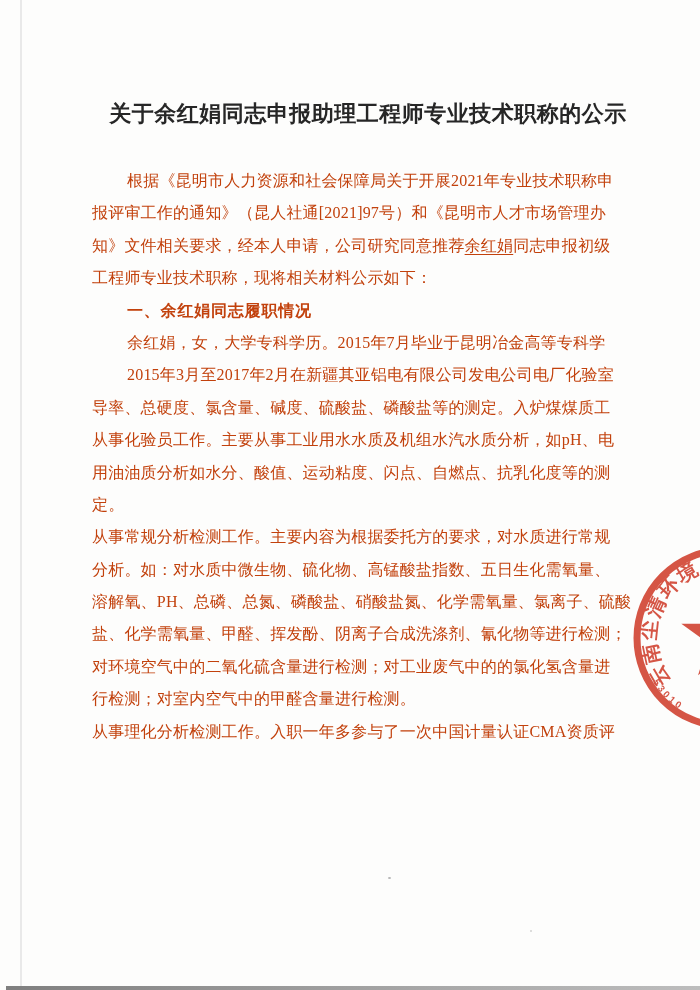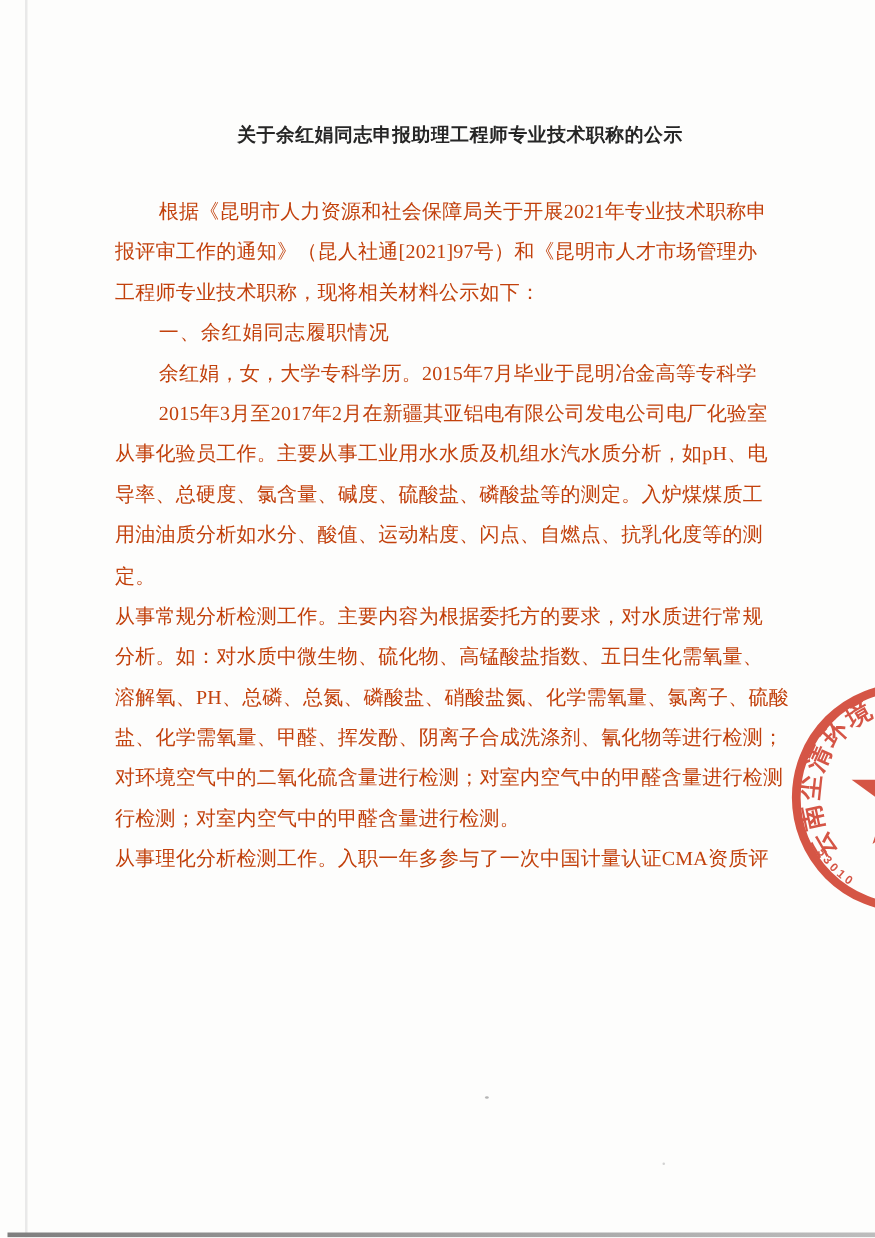--- a/index.html
+++ b/index.html
@@ -19,31 +19,31 @@
   .scan-edge-bottom {
     position:absolute; left:6px; bottom:0; width:694px; height:4px;
     background:linear-gradient(to right,#7f7f7f,#a7a7a7 60%,#bdbdbd);
   }
   .speck { position:absolute; background:#b5b5b5; border-radius:50%; }
   .speck.s1 { left:388px; top:877px; width:3px; height:2px; }
   .speck.s2 { left:530px; top:930px; width:2px; height:2px; opacity:.6; }
 
   .content { position:absolute; left:92px; top:99px; width:552px; }
   .doc-title {
-    font-size:15px; font-weight:700; text-align:center;
+    font-size:22px; font-weight:700; text-align:center;
     letter-spacing:.5px; white-space:nowrap;
     margin:0 0 36px 0; color:#262626;
   }
   .line {
     height:32.4px; line-height:32.4px;
     font-size:16px; letter-spacing:.2px;
     white-space:nowrap; color:#c2410c;
   }
   .line.indent { text-indent:35px; }
-  .line.bold { font-weight:400; letter-spacing:.8px; }
+  .line.bold { font-weight:700; letter-spacing:.8px; }
   .u { text-decoration:underline; text-underline-offset:3px; }
 
   .stamp-svg { position:absolute; left:600px; top:535px; pointer-events:none; }
   .stamp-char { font-family:"Liberation Sans", sans-serif; font-weight:700; }
   .stamp-digit { font-family:"Liberation Sans", sans-serif; font-weight:700; }
 </style>
 </head>
 <body>
 
 <div class="page">
@@ -51,33 +51,34 @@
   <div class="scan-edge-left"></div>
   <div class="scan-edge-bottom"></div>
   <div class="speck s1"></div>
   <div class="speck s2"></div>
 
   <div class="content">
     <h1 class="doc-title">关于余红娟同志申报助理工程师专业技术职称的公示</h1>
     <div id="doc-lines">
         <div class="line indent"><span>根据《昆明市人力资源和社会保障局关于开展2021年专业技术职称申</span></div>
         <div class="line"><span>报评审工作的通知》（昆人社通[2021]97号）和《昆明市人才市场管理办</span></div>
+        <div class="line"><span>知》文件相关要求，经本人申请，公司研究同意推荐</span><span class="u">余红娟</span><span>同志申报初级</span></div>
         <div class="line"><span>工程师专业技术职称，现将相关材料公示如下：</span></div>
         <div class="line indent bold"><span>一、余红娟同志履职情况</span></div>
         <div class="line indent"><span>余红娟，女，大学专科学历。2015年7月毕业于昆明冶金高等专科学</span></div>
         <div class="line indent"><span>2015年3月至2017年2月在新疆其亚铝电有限公司发电公司电厂化验室</span></div>
+        <div class="line"><span>导率、总硬度、氯含量、碱度、硫酸盐、磷酸盐等的测定。入炉煤煤质工</span></div>
         <div class="line"><span>从事化验员工作。主要从事工业用水水质及机组水汽水质分析，如pH、电</span></div>
-        <div class="line"><span>导率、总硬度、氯含量、碱度、硫酸盐、磷酸盐等的测定。入炉煤煤质工</span></div>
         <div class="line"><span>用油油质分析如水分、酸值、运动粘度、闪点、自燃点、抗乳化度等的测</span></div>
         <div class="line"><span>定。</span></div>
         <div class="line"><span>从事常规分析检测工作。主要内容为根据委托方的要求，对水质进行常规</span></div>
         <div class="line"><span>分析。如：对水质中微生物、硫化物、高锰酸盐指数、五日生化需氧量、</span></div>
         <div class="line"><span>溶解氧、PH、总磷、总氮、磷酸盐、硝酸盐氮、化学需氧量、氯离子、硫酸</span></div>
         <div class="line"><span>盐、化学需氧量、甲醛、挥发酚、阴离子合成洗涤剂、氰化物等进行检测；</span></div>
-        <div class="line"><span>对环境空气中的二氧化硫含量进行检测；对室内空气中的甲醛含量进行检测</span></div>
+        <div class="line"><span>对环境空气中的二氧化硫含量进行检测；对工业废气中的的氯化氢含量进</span></div>
         <div class="line"><span>行检测；对室内空气中的甲醛含量进行检测。</span></div>
         <div class="line"><span>从事理化分析检测工作。入职一年多参与了一次中国计量认证CMA资质评</span></div>
       </div>
   </div>
 
   <svg class="stamp-svg" width="100" height="210" viewBox="600 535 100 210">
     <g id="stamp-group" opacity="0.86">
       <circle id="stamp-ring" cx="725" cy="638" r="88" fill="none" stroke-width="7" stroke="#cf3a28"></circle>
       <polygon id="stamp-star" points="725,592 735.3,623.8 768.7,623.8 741.7,643.4 752,675.2 725,655.6 698,675.2 708.3,643.4 681.3,623.8 714.7,623.8" fill="#cf3a28"></polygon>
       <g id="stamp-chars">

